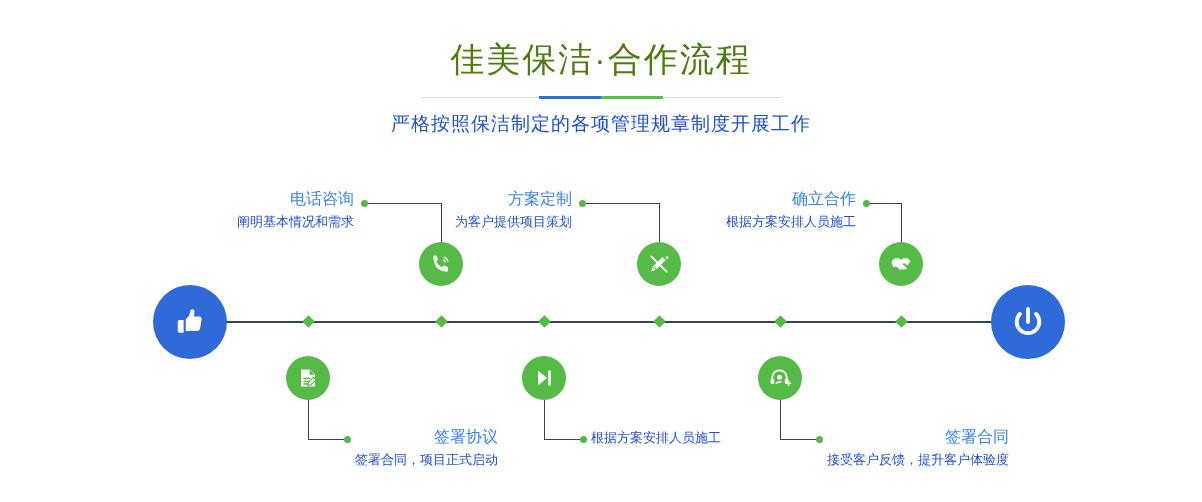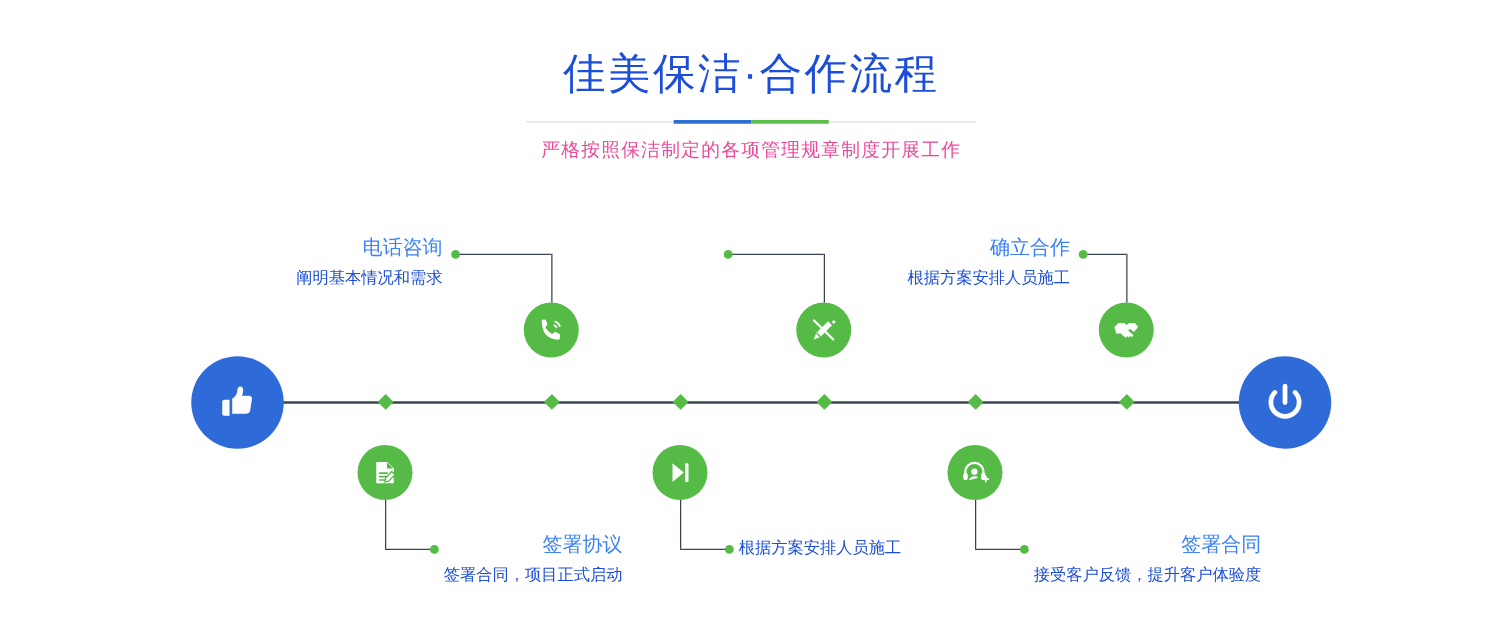--- a/index.html
+++ b/index.html
@@ -22,21 +22,21 @@
   
   .header {
     position: absolute;
     left: 0;
     top: 36px;
     width: 100%;
     text-align: center;
   }
   .title {
     font-size: 34px;
-    color: #1d4ed8;
+    color: #4d7c0f;
     letter-spacing: 2px;
     font-weight: normal;
     line-height: 46px;
     margin: 0;
   }
   .rule-wrap {
     position: relative;
     width: 360px;
     height: 3px;
     margin: 14px auto 0 auto;
@@ -60,22 +60,22 @@
   .rule-green {
     position: absolute;
     left: 180px;
     top: 0;
     width: 62px;
     height: 3px;
     background: #5cbd4a;
   }
   .subtitle {
     margin: 12px 0 0 0;
-    font-size: 15px;
-    color: #ec4899;
+    font-size: 19px;
+    color: #1d4ed8;
     letter-spacing: 1px;
   }
 
   
   .axis {
     position: absolute;
     left: 190px;
     top: 321px;
     width: 840px;
     height: 2px;
@@ -231,20 +231,24 @@
         <path d="M6.4 14.6l3 3" stroke="#55bb46" stroke-width="1.2"></path>
         <path d="M20 4l-1.6 1.6 1.6 1.6L21.6 5.6z" fill="#ffffff"></path>
         <path d="M4.2 4.4l15.4 15.2" stroke="#ffffff" stroke-width="1.8" stroke-linecap="round"></path>
       </svg>
     </span>
   </div>
   <div class="diamond" style="left:655px; top:317px;"></div>
   <div class="connector-v" style="left:659px; top:203px; height:39px;"></div>
   <div class="connector-h" style="left:583px; top:203px; width:76px;"></div>
   <div class="dot" style="left:579px; top:200px;"></div>
+  <div class="label align-right" style="left:230px; top:188px; width:342px;">
+    <div class="lab-title">方案定制</div>
+    <div class="lab-desc">为客户提供项目策划</div>
+  </div>
 
   <div class="node" style="left:522px; top:356px;">
     <span>
       <svg width="24" height="24" viewBox="0 0 24 24" fill="#ffffff" aria-hidden="true">
         <path d="M6 4.5l9 7.5-9 7.5z"></path>
         <rect x="16.2" y="4.5" width="2.6" height="15" rx="0.6"></rect>
       </svg>
     </span>
   </div>
   <div class="diamond" style="left:540px; top:317px;"></div>

